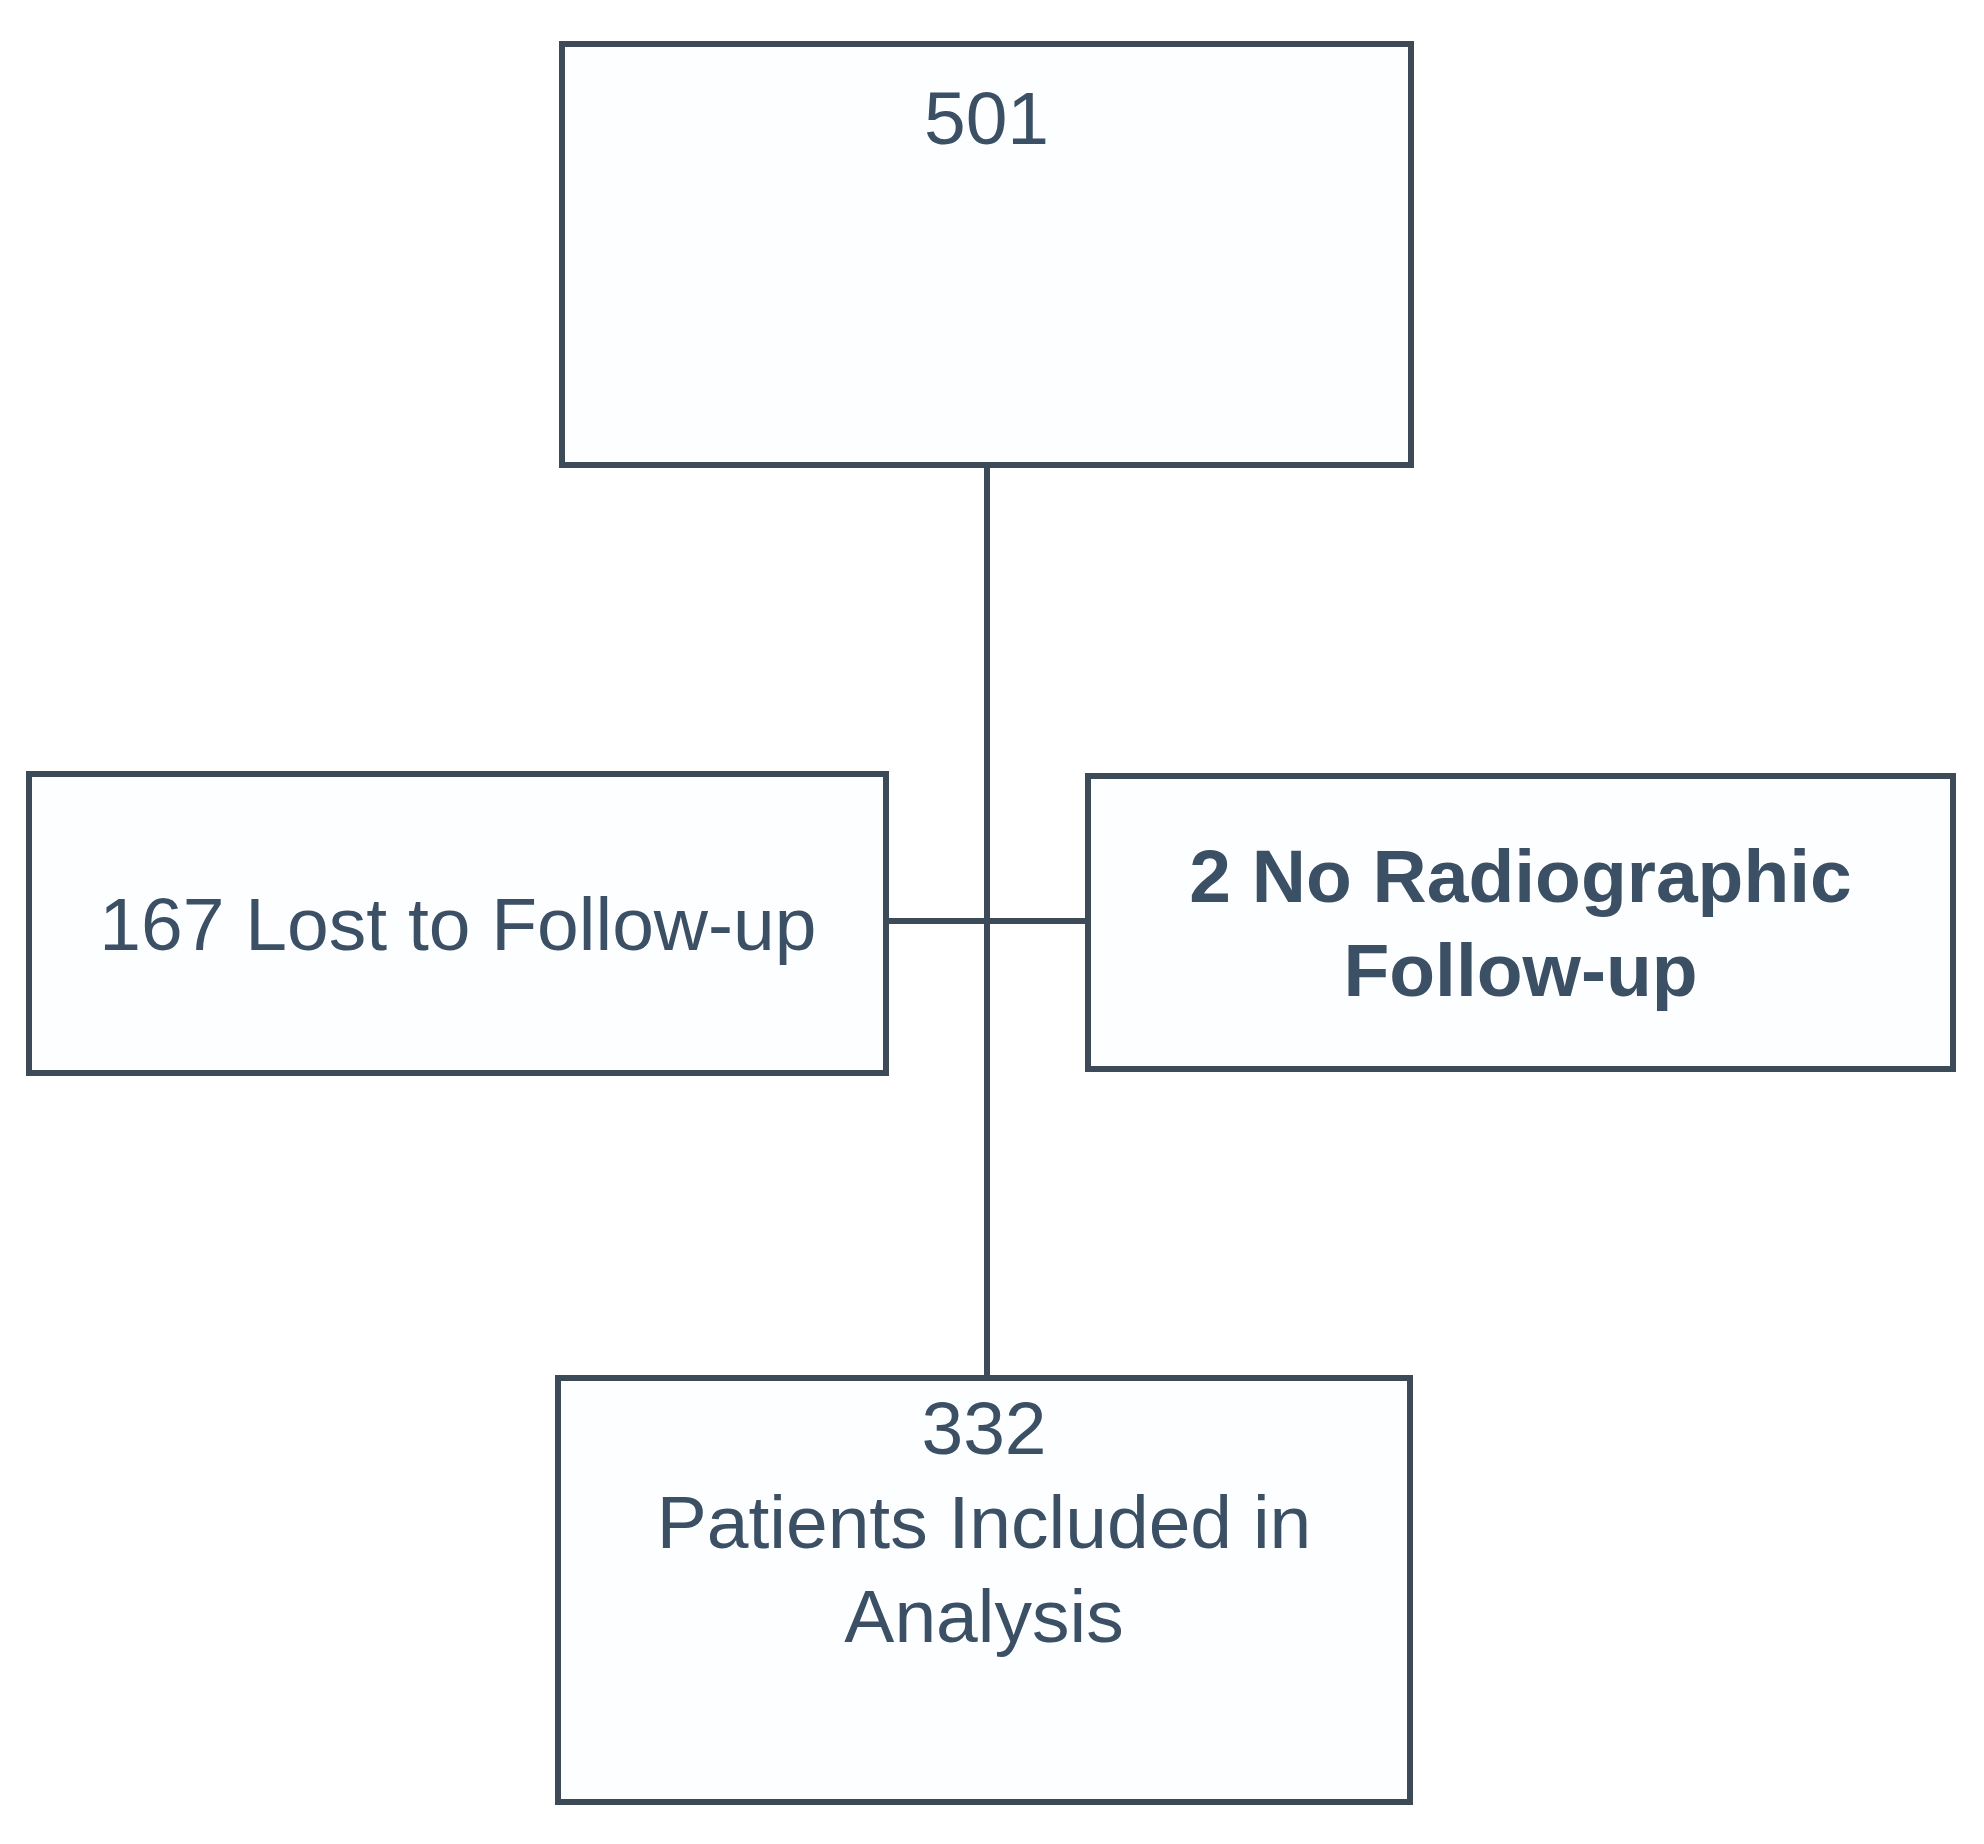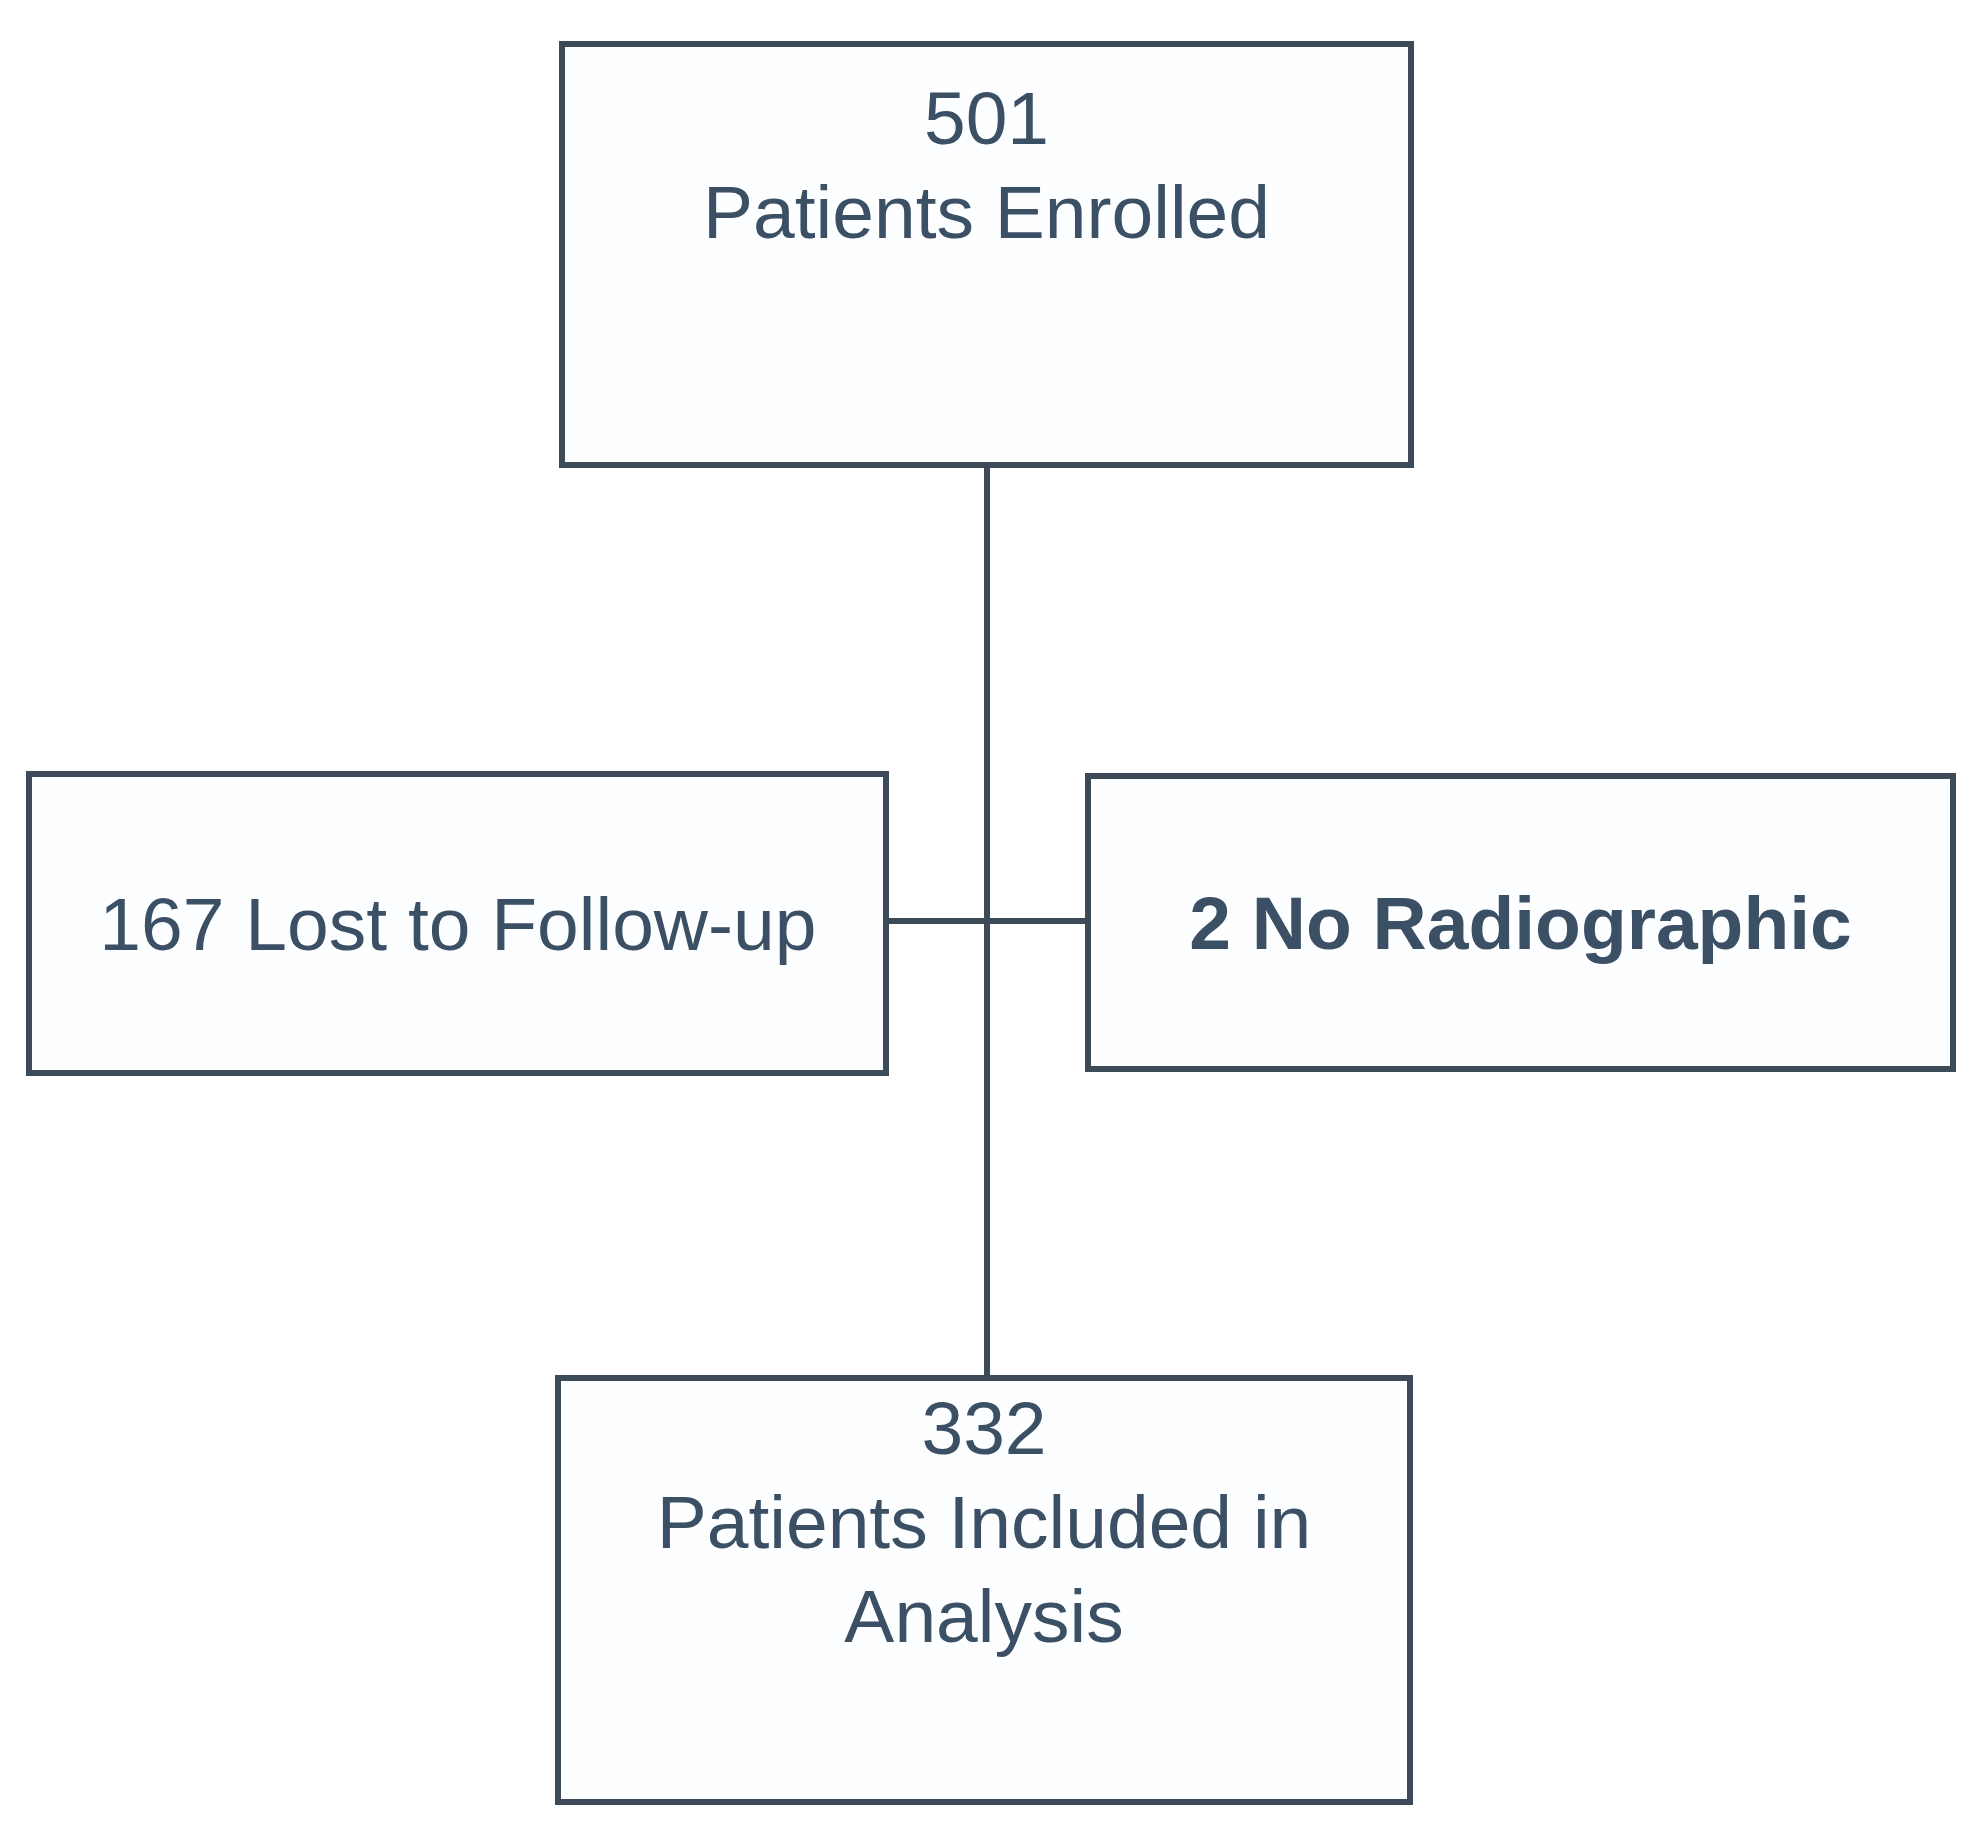--- a/index.html
+++ b/index.html
@@ -77,29 +77,29 @@
 </head>
 <body>
 
 <div class="canvas">
 
   <div class="line line-vertical"></div>
   <div class="line line-horizontal"></div>
 
   <section class="box box-enrolled">
     <div class="txt">501</div>
-    <div class="txt">Patients Enrolled</div>
   </section>
 
   <section class="box box-lost">
     <div class="txt">167 Lost to Follow-up</div>
   </section>
 
   <section class="box box-noradio">
     <div class="txt">2 No Radiographic</div>
+    <div class="txt">Follow-up</div>
   </section>
 
   <section class="box box-included">
     <div class="txt">332</div>
     <div class="txt">Patients Included in</div>
     <div class="txt">Analysis</div>
   </section>
 
 </div>
 

